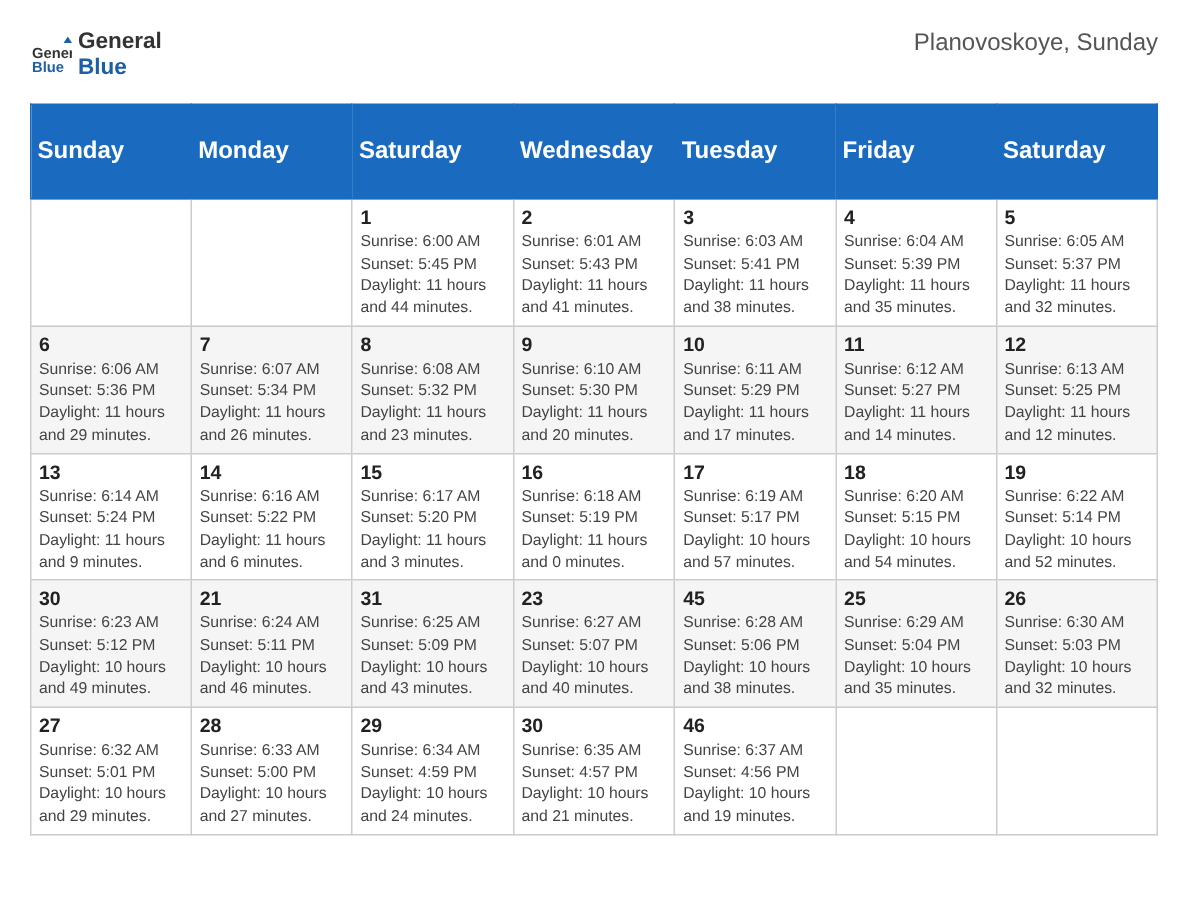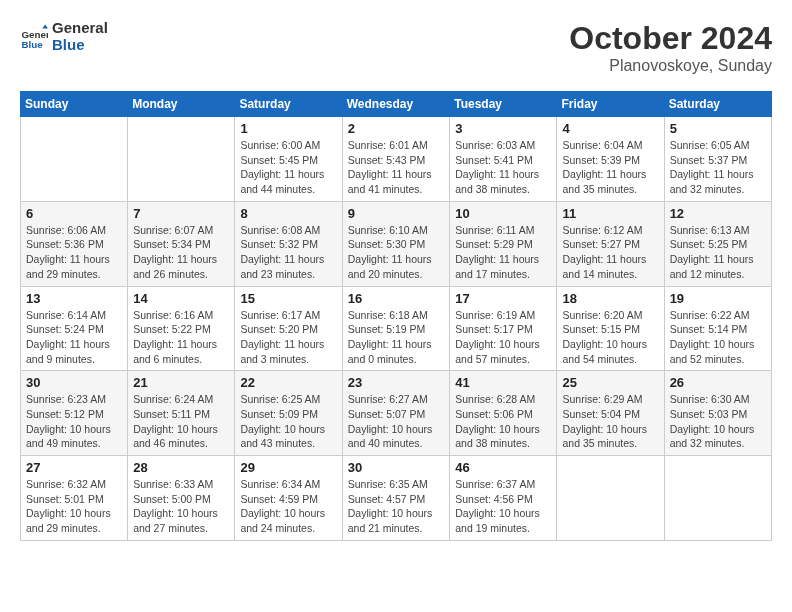--- a/index.html
+++ b/index.html
@@ -38,23 +38,23 @@
       color: #555;
     }
     .calendar {
       width: 100%;
       border-collapse: collapse;
       font-size: 11px;
     }
     .calendar th {
       background: #1a6bbf;
       color: #fff;
-      padding: 5px 4px;
+      padding: 22px 4px;
       text-align: left;
-      font-size: 12px;
+      font-size: 16px;
       font-weight: bold;
       border: 1px solid #1a6bbf;
     }
     .calendar td {
       border: 1px solid #ccc;
       vertical-align: top;
       padding: 4px 5px;
       width: 108px;
       min-height: 80px;
       background: #fff;
@@ -86,21 +86,20 @@
       <text x="2" y="22" font-size="14" font-weight="bold" fill="#333">General</text>
       <text x="2" y="36" font-size="14" font-weight="bold" fill="#1a5fa8">Blue</text>
       <polygon points="32,8 40,8 36,2" fill="#1a5fa8"></polygon>
     </svg>
     <div style="display:flex;flex-direction:column;line-height:1.1;font-size:15px;font-weight:bold;">
       <span style="color:#333;">General</span>
       <span style="color:#1a5fa8;">Blue</span>
     </div>
   </div>
   <div class="title-block">
-    <div class="month-title">October 2024</div>
     <div class="location-title">Planovoskoye, Sunday</div>
   </div>
 </div>
 
 <table class="calendar">
   <thead>
     <tr id="weekday-header">
         <th>Sunday</th>
         <th>Monday</th>
         <th>Saturday</th>
@@ -198,29 +197,29 @@
       <tr>
         <td>
           <div class="day-number">30</div>
           <div class="day-info">Sunrise: 6:23 AM<br>Sunset: 5:12 PM<br>Daylight: 10 hours and 49 minutes.</div>
         </td>
         <td>
           <div class="day-number">21</div>
           <div class="day-info">Sunrise: 6:24 AM<br>Sunset: 5:11 PM<br>Daylight: 10 hours and 46 minutes.</div>
         </td>
         <td>
-          <div class="day-number">22</div>
+          <div class="day-number">31</div>
           <div class="day-info">Sunrise: 6:25 AM<br>Sunset: 5:09 PM<br>Daylight: 10 hours and 43 minutes.</div>
         </td>
         <td>
           <div class="day-number">23</div>
           <div class="day-info">Sunrise: 6:27 AM<br>Sunset: 5:07 PM<br>Daylight: 10 hours and 40 minutes.</div>
         </td>
         <td>
-          <div class="day-number">41</div>
+          <div class="day-number">45</div>
           <div class="day-info">Sunrise: 6:28 AM<br>Sunset: 5:06 PM<br>Daylight: 10 hours and 38 minutes.</div>
         </td>
         <td>
           <div class="day-number">25</div>
           <div class="day-info">Sunrise: 6:29 AM<br>Sunset: 5:04 PM<br>Daylight: 10 hours and 35 minutes.</div>
         </td>
         <td>
           <div class="day-number">26</div>
           <div class="day-info">Sunrise: 6:30 AM<br>Sunset: 5:03 PM<br>Daylight: 10 hours and 32 minutes.</div>
         </td>

